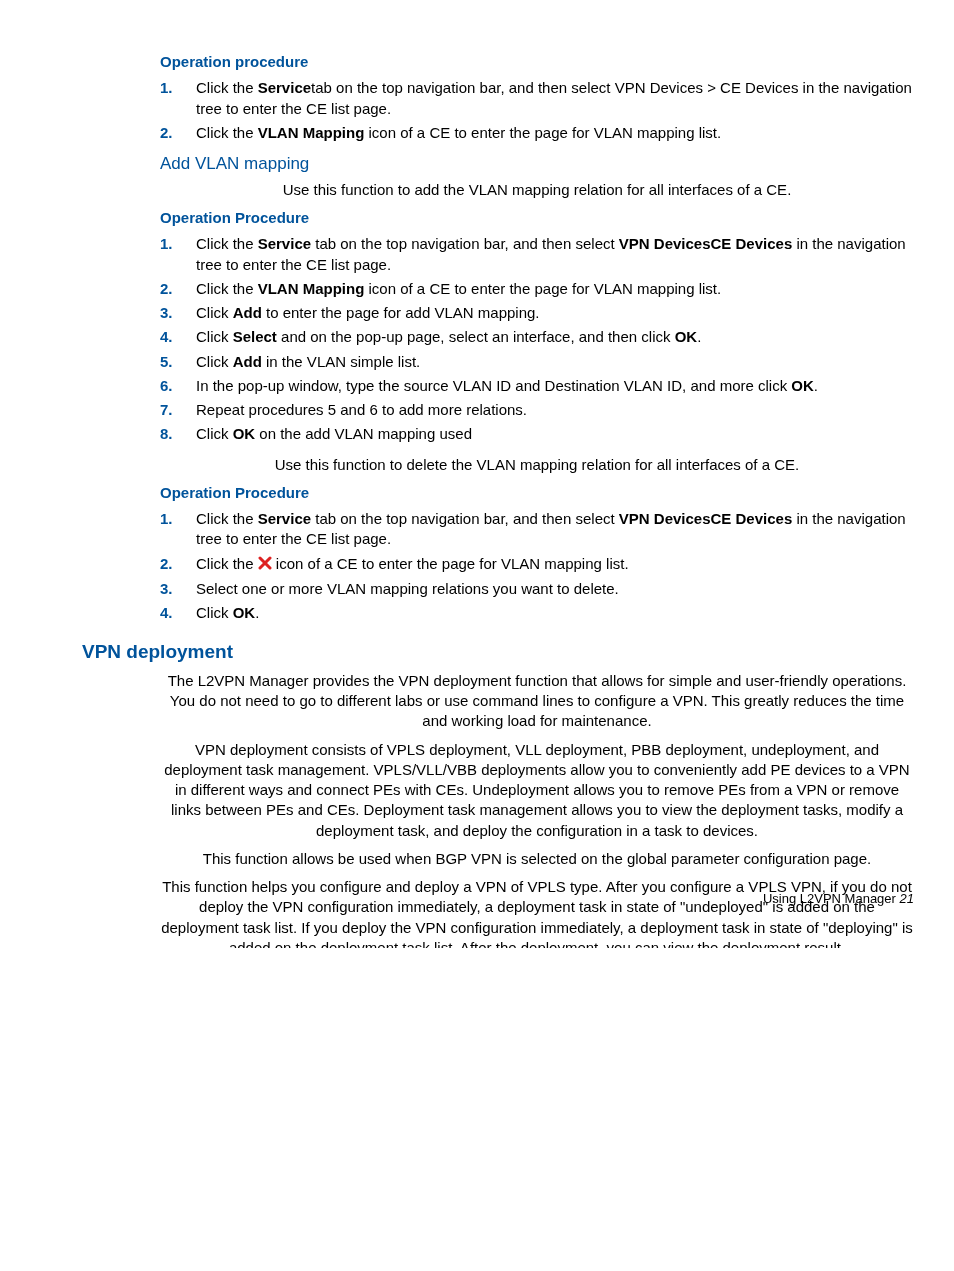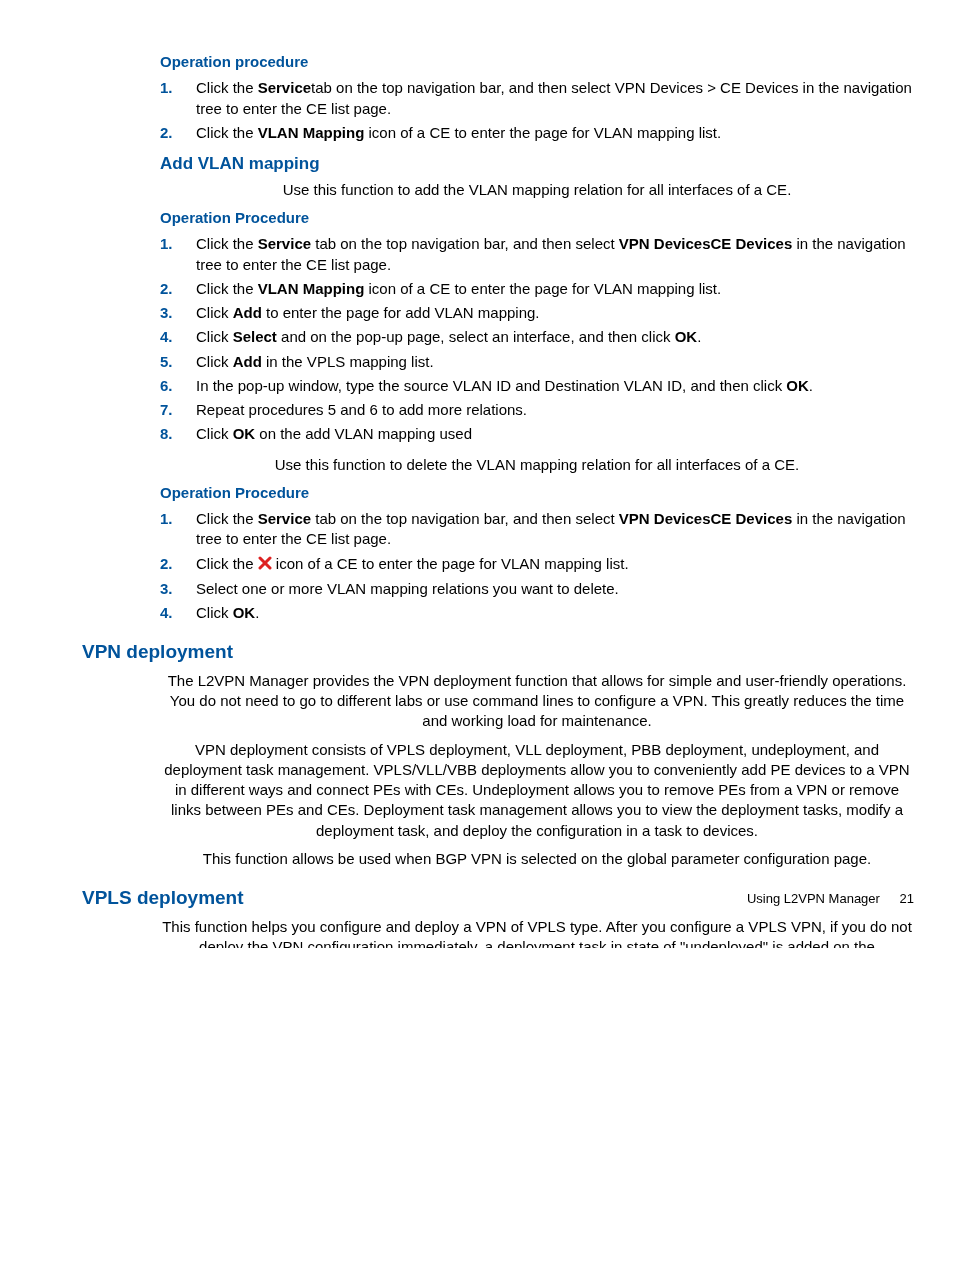--- a/index.html
+++ b/index.html
@@ -22,21 +22,21 @@
     padding-left: 78px;
   }
   .h4 {
     color: #00539b;
     font-weight: bold;
     font-size: 15px;
     margin: 0 0 6px 0;
   }
   .h3 {
     color: #00539b;
-    font-weight: bold;
+    font-weight: normal;
     font-size: 17px;
     margin: 10px 0 4px 0;
   }
   .h2 {
     color: #00539b;
     font-weight: bold;
     font-size: 19px;
     margin: 16px 0 6px -78px;
   }
   p {
@@ -65,21 +65,22 @@
     display: inline-block;
     vertical-align: middle;
   }
   .footer {
     position: absolute;
     bottom: 40px;
     right: 40px;
     font-size: 13px;
   }
   .footer .pg {
-    margin-left: 16px;
+    margin-left: 0;
+    font-style: italic;
   }
 </style>
 </head>
 <body>
 
 <div class="page">
   <div class="content">
 
     <div class="h4">Operation procedure</div>
     <ol>
@@ -88,22 +89,22 @@
     </ol>
 
     <div class="h3">Add VLAN mapping</div>
     <p>Use this function to add the VLAN mapping relation for all interfaces of a CE.</p>
     <div class="h4">Operation Procedure</div>
     <ol>
       <li><span class="num">1.</span><span><span>Click the </span><span class="b">Service</span><span> tab on the top navigation bar, and then select </span><span class="b">VPN DevicesCE Devices</span><span> in the navigation tree to enter the CE list page.</span></span></li>
       <li><span class="num">2.</span><span><span>Click the </span><span class="b">VLAN Mapping</span><span> icon of a CE to enter the page for VLAN mapping list.</span></span></li>
       <li><span class="num">3.</span><span><span>Click </span><span class="b">Add</span><span> to enter the page for add VLAN mapping.</span></span></li>
       <li><span class="num">4.</span><span><span>Click </span><span class="b">Select</span><span> and on the pop-up page, select an interface, and then click </span><span class="b">OK</span><span>.</span></span></li>
-      <li><span class="num">5.</span><span><span>Click </span><span class="b">Add</span><span> in the VPLS mapping list.</span></span></li>
-      <li><span class="num">6.</span><span><span>In the pop-up window, type the source VLAN ID and Destination VLAN ID, and then click </span><span class="b">OK</span><span>.</span></span></li>
+      <li><span class="num">5.</span><span><span>Click </span><span class="b">Add</span><span> in the VLAN simple list.</span></span></li>
+      <li><span class="num">6.</span><span><span>In the pop-up window, type the source VLAN ID and Destination VLAN ID, and more click </span><span class="b">OK</span><span>.</span></span></li>
       <li><span class="num">7.</span><span><span>Repeat procedures 5 and 6 to add more relations.</span></span></li>
       <li><span class="num">8.</span><span><span>Click </span><span class="b">OK</span><span> on the add VLAN mapping used</span></span></li>
     </ol>
 
     <p>Use this function to delete the VLAN mapping relation for all interfaces of a CE.</p>
     <div class="h4">Operation Procedure</div>
     <ol>
       <li><span class="num">1.</span><span><span>Click the </span><span class="b">Service</span><span> tab on the top navigation bar, and then select </span><span class="b">VPN DevicesCE Devices</span><span> in the navigation tree to enter the CE list page.</span></span></li>
       <li><span class="num">2.</span><span><span>Click the </span><span class="delete-icon"><svg width="14" height="14" viewBox="0 0 14 14">
                 <line x1="2" y1="2" x2="12" y2="12" stroke="#d22" stroke-width="3" stroke-linecap="round"></line>
@@ -111,21 +112,20 @@
               </svg></span><span> icon of a CE to enter the page for VLAN mapping list.</span></span></li>
       <li><span class="num">3.</span><span><span>Select one or more VLAN mapping relations you want to delete.</span></span></li>
       <li><span class="num">4.</span><span><span>Click </span><span class="b">OK</span><span>.</span></span></li>
     </ol>
 
     <div class="h2">VPN deployment</div>
     <p>The L2VPN Manager provides the VPN deployment function that allows for simple and user-friendly operations. You do not need to go to different labs or use command lines to configure a VPN. This greatly reduces the time and working load for maintenance.</p>
     <p>VPN deployment consists of VPLS deployment, VLL deployment, PBB deployment, undeployment, and deployment task management. VPLS/VLL/VBB deployments allow you to conveniently add PE devices to a VPN in different ways and connect PEs with CEs. Undeployment allows you to remove PEs from a VPN or remove links between PEs and CEs. Deployment task management allows you to view the deployment tasks, modify a deployment task, and deploy the configuration in a task to devices.</p>
     <p>This function allows be used when BGP VPN is selected on the global parameter configuration page.</p>
 
-    <div class="h2">VPLS deployment</div>
     <p>This function helps you configure and deploy a VPN of VPLS type. After you configure a VPLS VPN, if you do not deploy the VPN configuration immediately, a deployment task in state of "undeployed" is added on the deployment task list. If you deploy the VPN configuration immediately, a deployment task in state of "deploying" is added on the deployment task list. After the deployment, you can view the deployment result.</p>
 
   </div>
 
   <div class="footer">
     <span>Using L2VPN Manager</span>
     <span class="pg">21</span>
   </div>
 </div>
 

